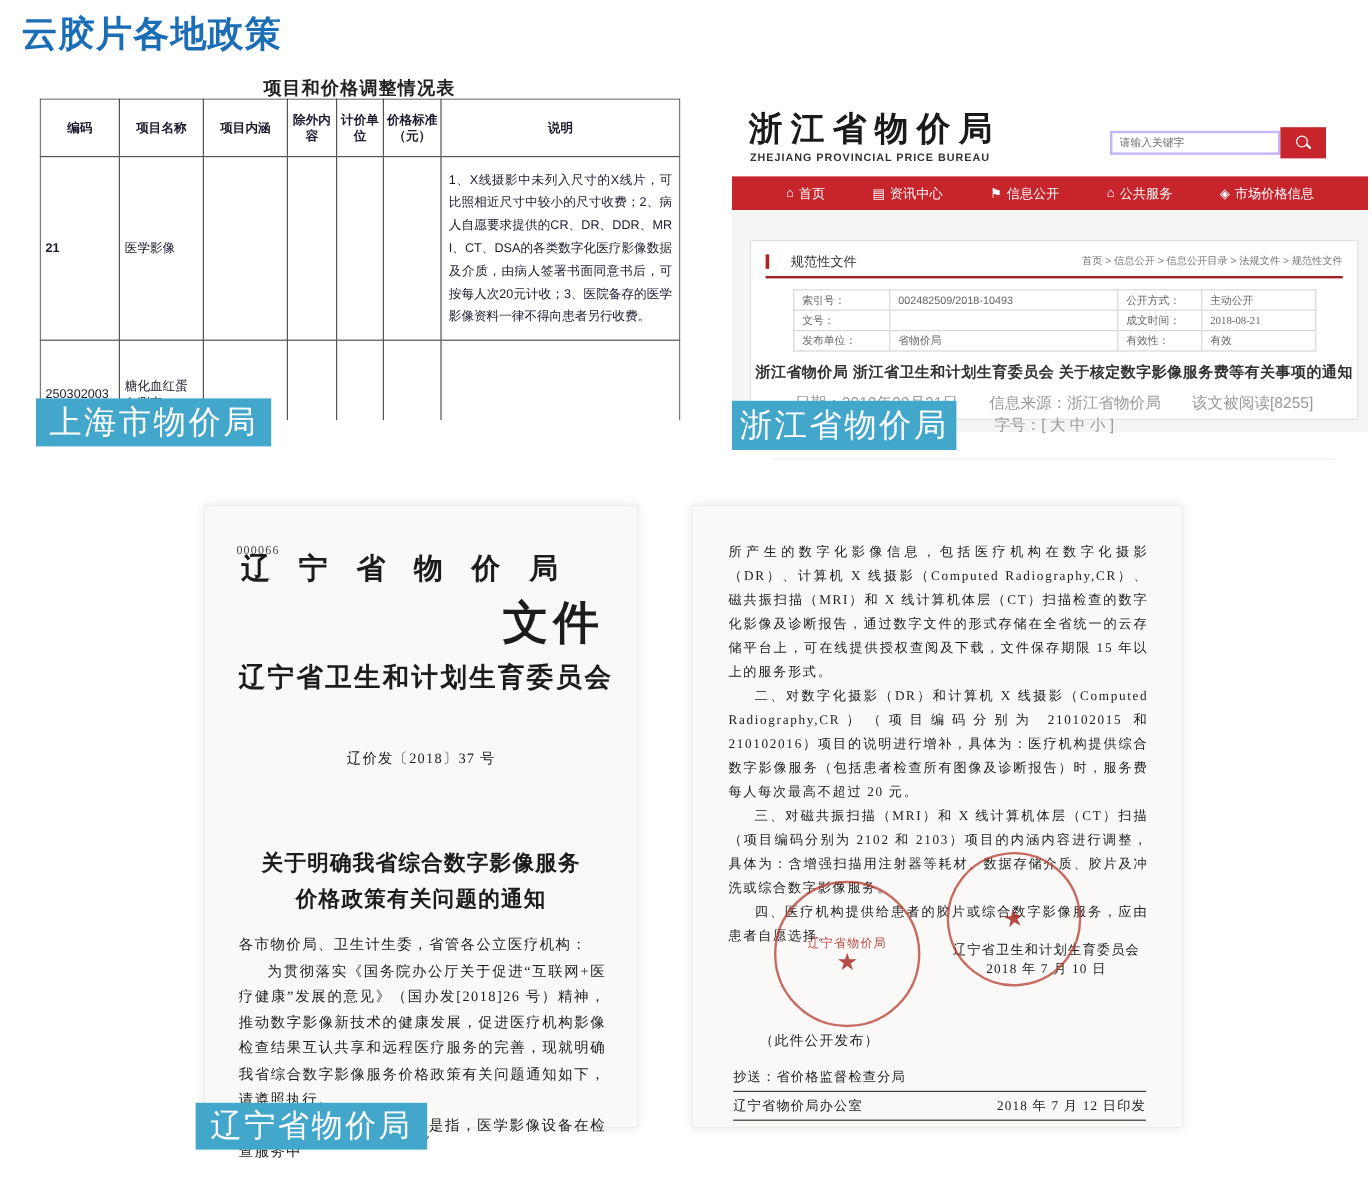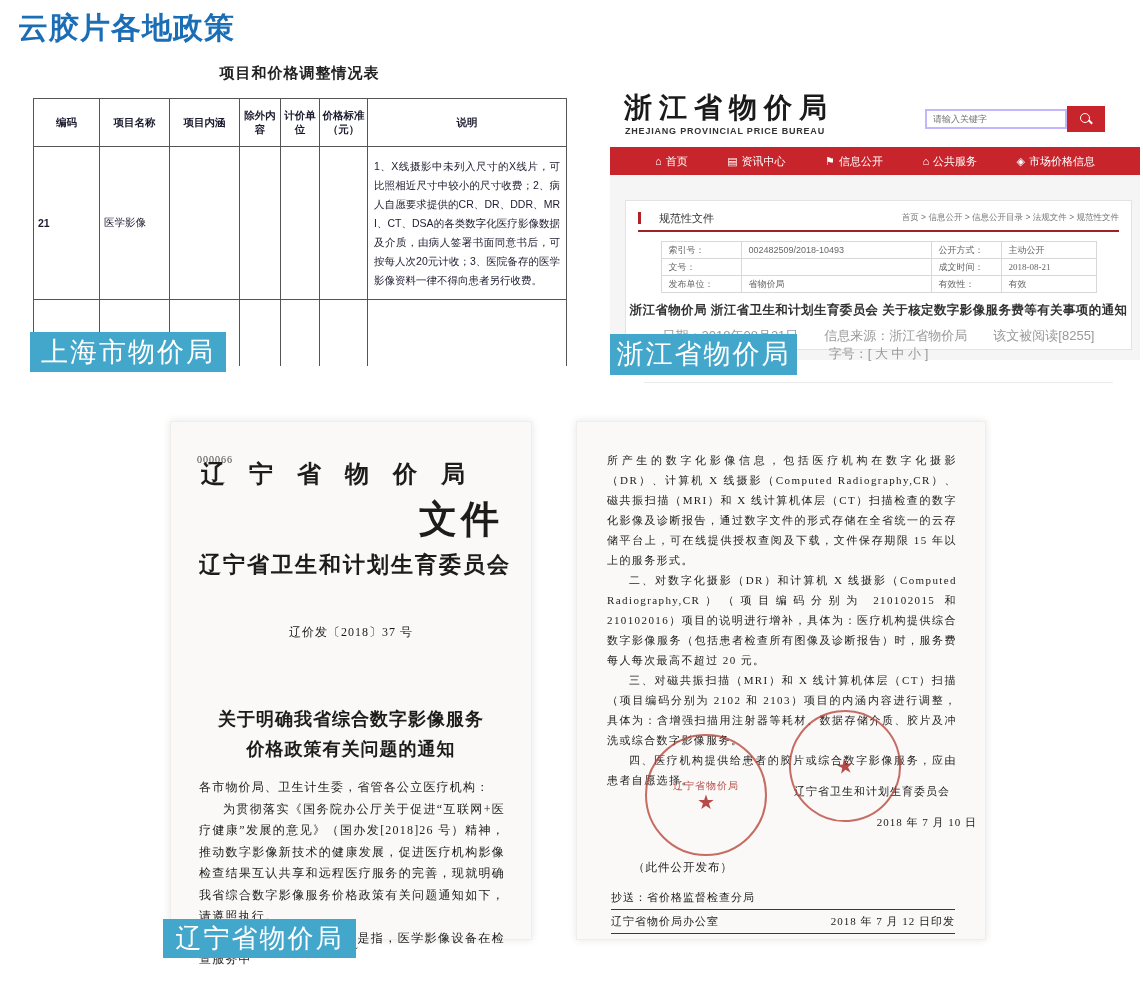--- a/index.html
+++ b/index.html
@@ -10,21 +10,21 @@
   .page-title { position:absolute; left:18px; top:8px; font-size:30px; font-weight:bold; color:#1B6EB5; letter-spacing:1px; }
 
   
   .region-label { position:absolute; background:#43A6CB; color:#fff; text-align:center; letter-spacing:2px; z-index:30; font-weight:400; }
   .label-sh { left:30px;  top:332px; width:196px; height:40px; line-height:40px; font-size:27px; }
   .label-zj { left:610px; top:334px; width:187px; height:41px; line-height:41px; font-size:27px; }
   .label-ln { left:163px; top:919px; width:193px; height:39px; line-height:39px; font-size:26px; }
 
   
   .sh-table-title { position:absolute; left:33px; top:64px; width:533px; text-align:center; font-size:15px; font-weight:bold; color:#222; letter-spacing:1px; font-family:"Liberation Serif", serif; }
-  .sh-wrap { position:absolute; left:33px; top:98px; width:534px; height:268px; overflow:hidden; }
+  .sh-wrap { position:absolute; left:33px; top:82px; width:534px; height:268px; overflow:hidden; }
   .sh-table { border-collapse:collapse; table-layout:fixed; width:533px; }
   .sh-table td, .sh-table th { border:1px solid #555; vertical-align:middle; color:#1a1a2e; word-break:break-all; }
   .sh-table th { font-size:10.5px; font-weight:bold; padding:3px 2px; text-align:center; height:48px; }
   .sh-table td { font-size:10.5px; padding:3px 4px; }
   .sh-row1 { height:153px; }
   .sh-row2 { height:90px; }
   .sh-code { font-weight:bold; }
   .sh-note { font-size:10.5px; line-height:19px; text-align:justify; padding:4px 6px !important; }
   .sh-name { font-weight:normal;margin-top:32px; }
 
@@ -64,21 +64,21 @@
   .ln-org2 { position:absolute; left:28px; top:128px; font-size:22px; font-weight:bold; letter-spacing:2px; white-space:nowrap; }
   .ln-docno { position:absolute; left:0; top:202px; width:100%; text-align:center; font-size:12px; letter-spacing:1px; }
   .ln-title { position:absolute; left:0; top:282px; width:100%; text-align:center; font-size:18px; font-weight:bold; line-height:30px; letter-spacing:1px; }
   .ln-body { position:absolute; left:28px; right:26px; top:355px; font-size:12px; line-height:21.5px; letter-spacing:1.2px; text-align:justify; }
   .ln-body p.ind { text-indent:2em; }
   .wavy { text-decoration:underline wavy #666; text-underline-offset:3px; }
 
   .ln-rbody { position:absolute; left:30px; right:28px; top:28px; font-size:11px; line-height:20px; letter-spacing:1.4px; text-align:justify; }
   .ln-rbody p.ind { text-indent:2em; }
   .ln-sign { position:absolute; left:190px; top:362px; width:210px; text-align:center; font-size:11px; letter-spacing:1px; z-index:2; }
-  .ln-sign .d { margin-top:16px;text-align:right; }
+  .ln-sign .d { margin-top:1px; }
   .stamp { position:absolute; border:2.5px solid rgba(180,60,50,0.75); border-radius:50%; z-index:3; display:flex; flex-direction:column; align-items:center; justify-content:center; color:rgba(170,45,40,0.85); }
   .stamp1 { left:68px;  top:312px; width:122px; height:122px; }
   .stamp2 { left:212px; top:288px; width:112px; height:112px; transform:rotate(-8deg); }
   .stamp .s-txt { font-size:10px; letter-spacing:1px; white-space:nowrap; }
   .stamp .s-star { font-size:20px; line-height:18px; }
   .ln-public { position:absolute; left:56px; top:438px; font-size:11.5px; letter-spacing:1px; }
   .ln-cc { position:absolute; left:34px; right:30px; top:468px; font-size:11px; letter-spacing:1px; border-bottom:1px solid #3a3a3a; padding-bottom:4px; }
   .ln-issue { position:absolute; left:34px; right:30px; top:492px; font-size:11px; letter-spacing:1px; border-bottom:1px solid #3a3a3a; padding-bottom:4px; display:flex; justify-content:space-between; }
 </style>
 </head>

